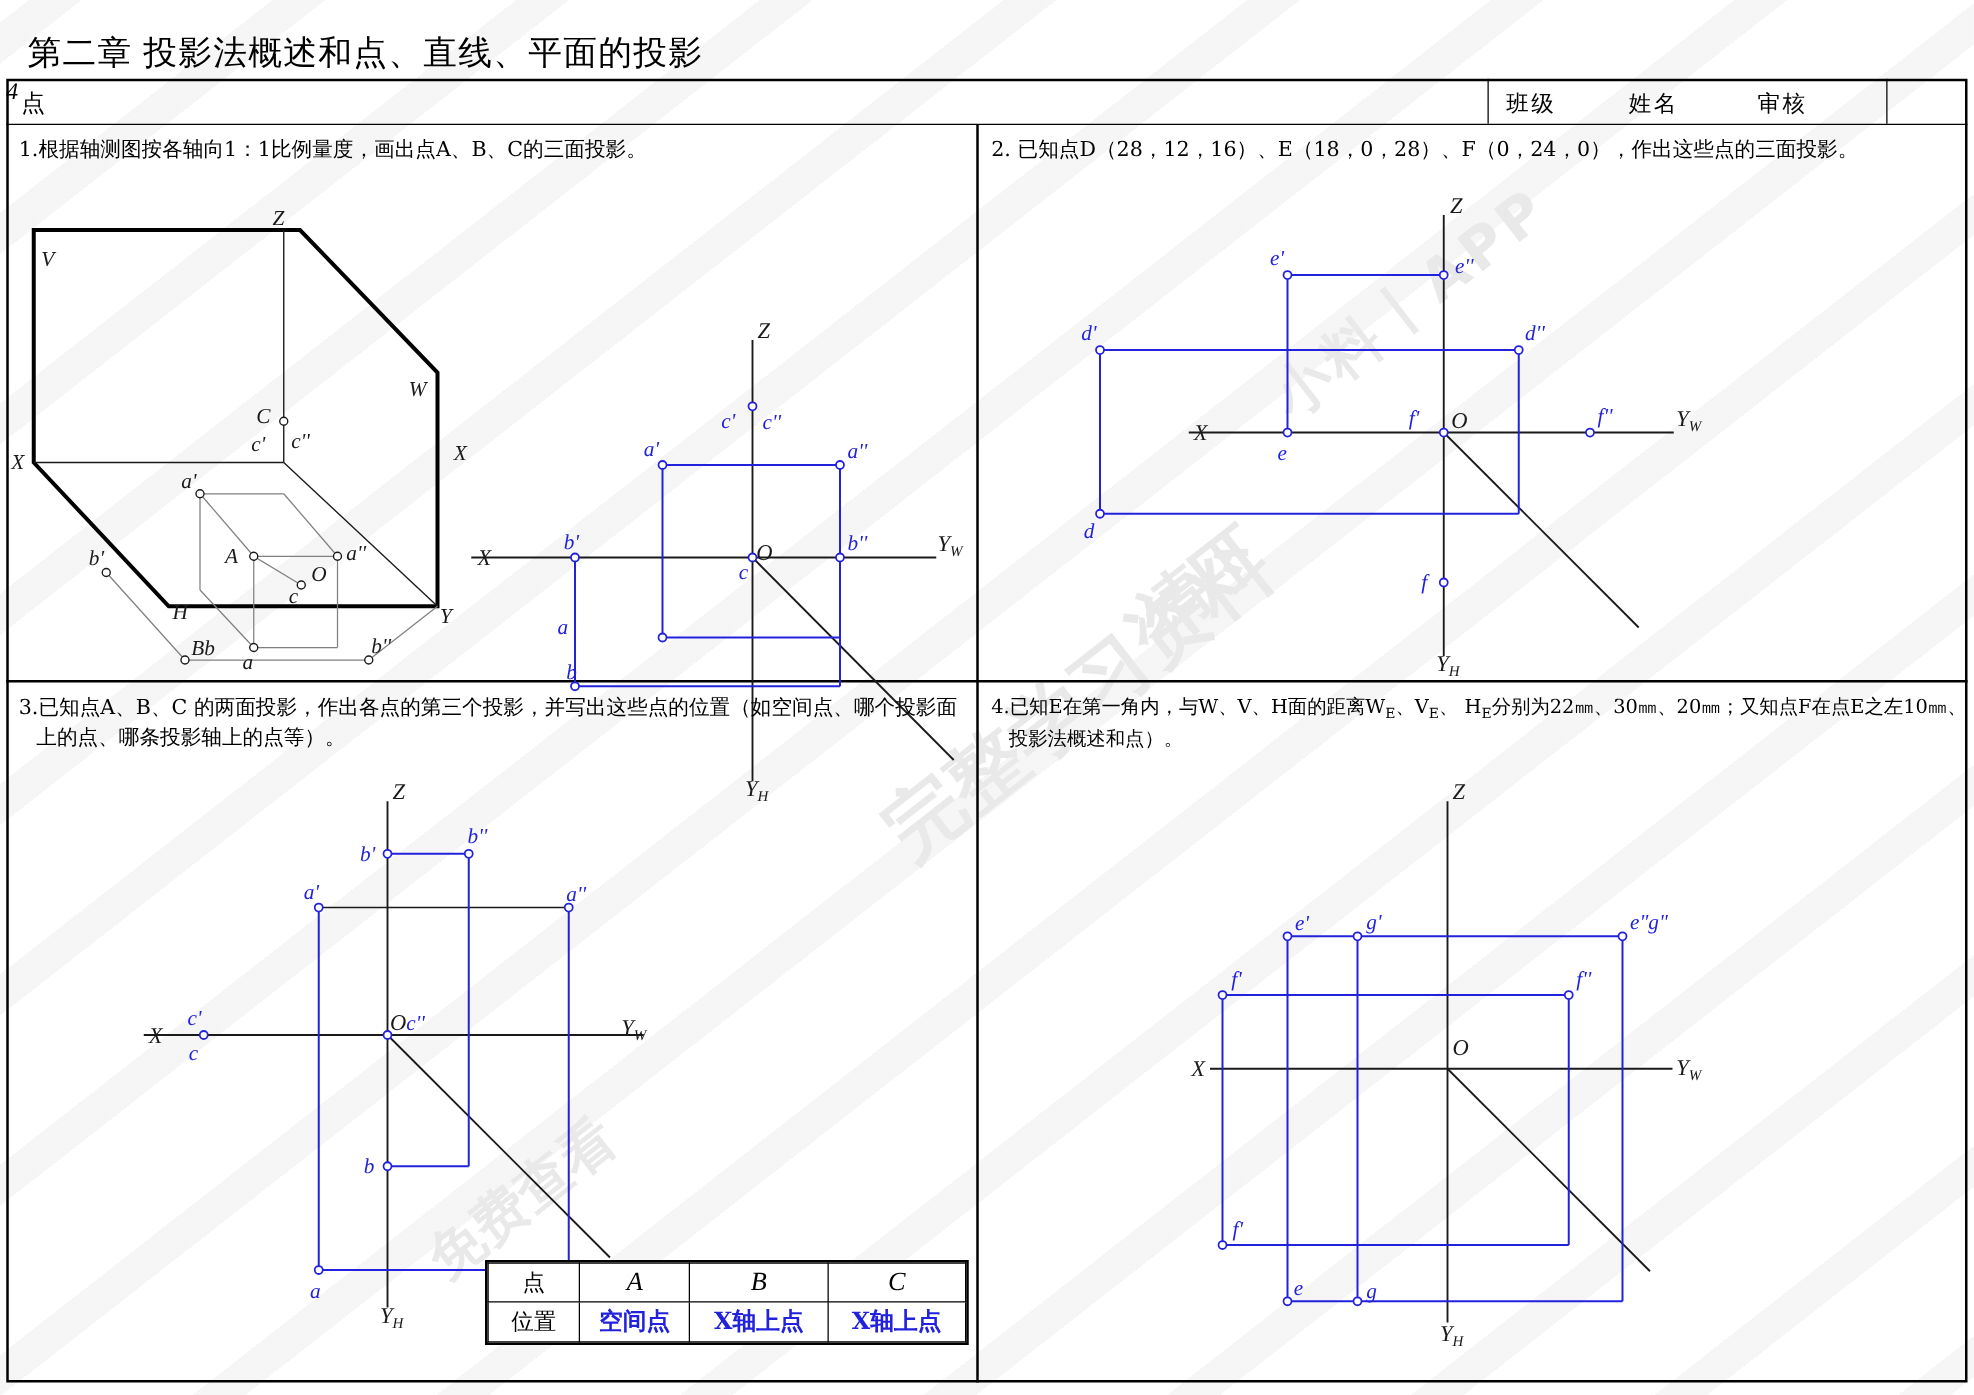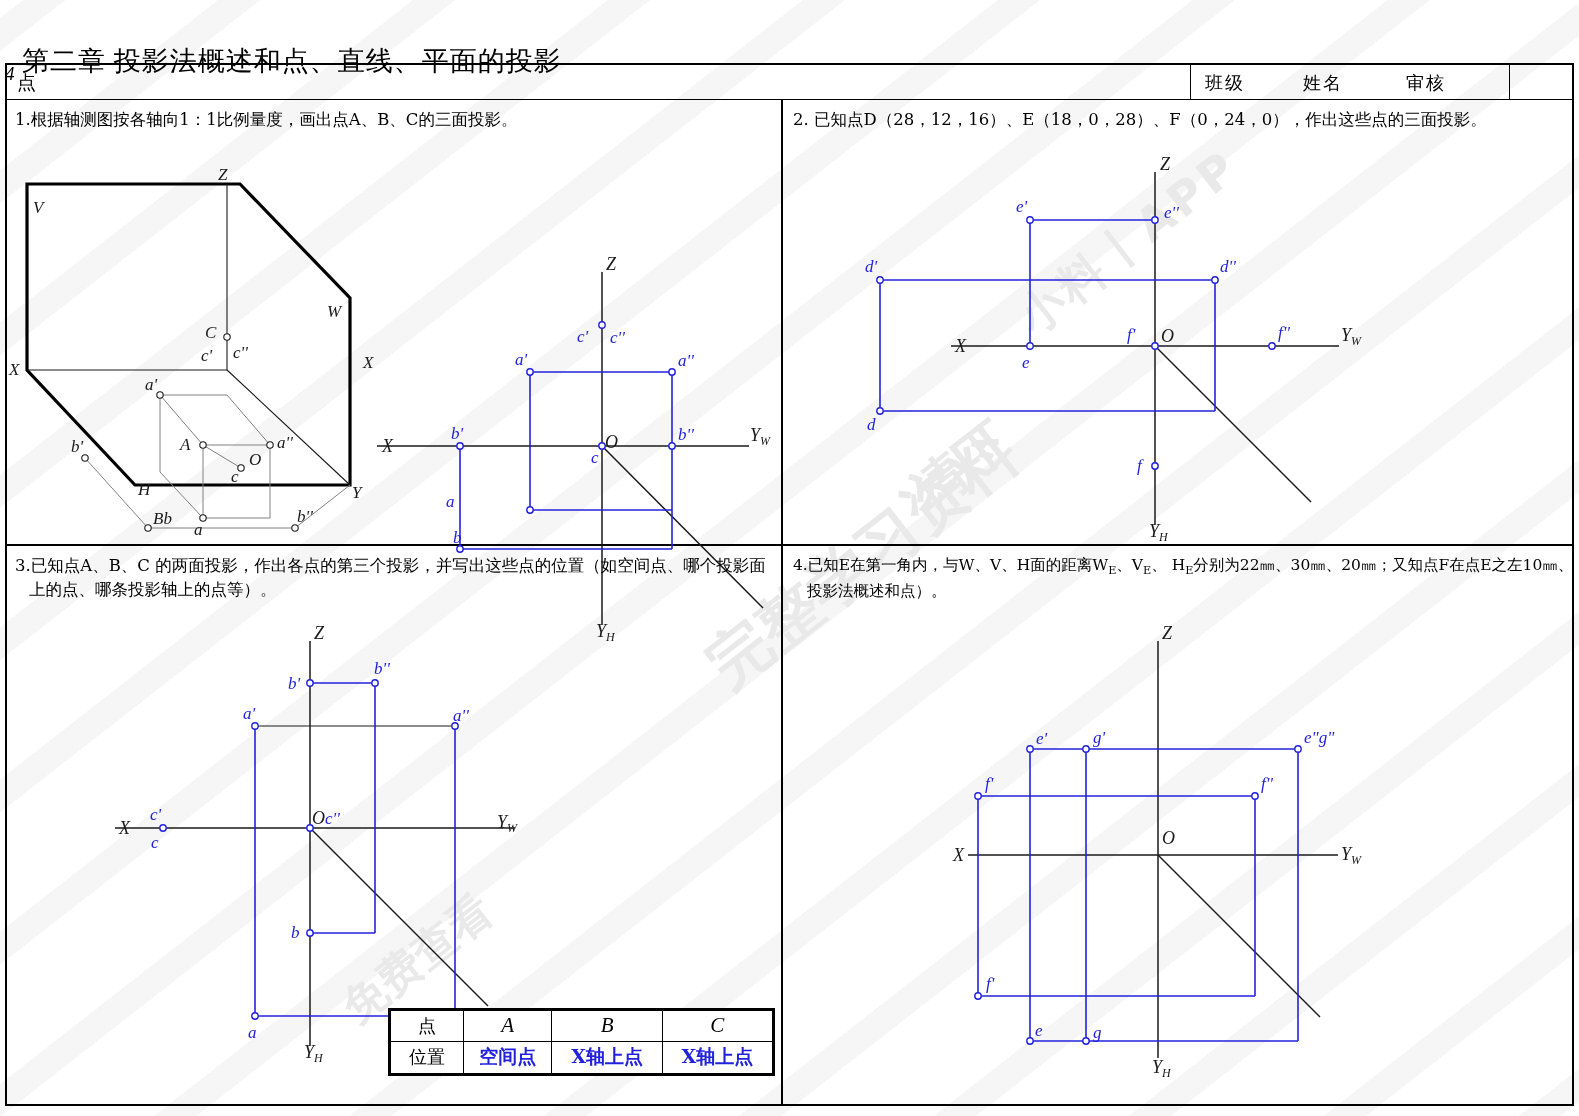--- a/index.html
+++ b/index.html
@@ -27,24 +27,23 @@
   .wm .w3{left:1005px;top:300px;font-size:46px;transform:rotate(-38deg);letter-spacing:4px;}
   .wm .w4{left:330px;top:990px;font-size:44px;transform:rotate(-38deg);}
   .wm .stripes{position:absolute;inset:-200px;
     background:repeating-linear-gradient(-38deg,#ffffff 0 52px,#f4f4f4 52px 78px,#ffffff 78px 120px);
     opacity:.85;}
 
   
   .title{
     position:absolute;left:22px;top:24px;
     font-size:27px;letter-spacing:1px;
-    font-family:Liberation Serif, serif;
+    font-family:Liberation Sans, sans-serif;
     white-space:nowrap;
     z-index:3;
-    margin-top:19px;
   }
 
   
   .frame{
     position:absolute;left:5px;top:63px;width:1569px;height:1043px;
     border:2.5px solid #000;
     box-sizing:border-box;
     z-index:2;
   }
   .hdr{

